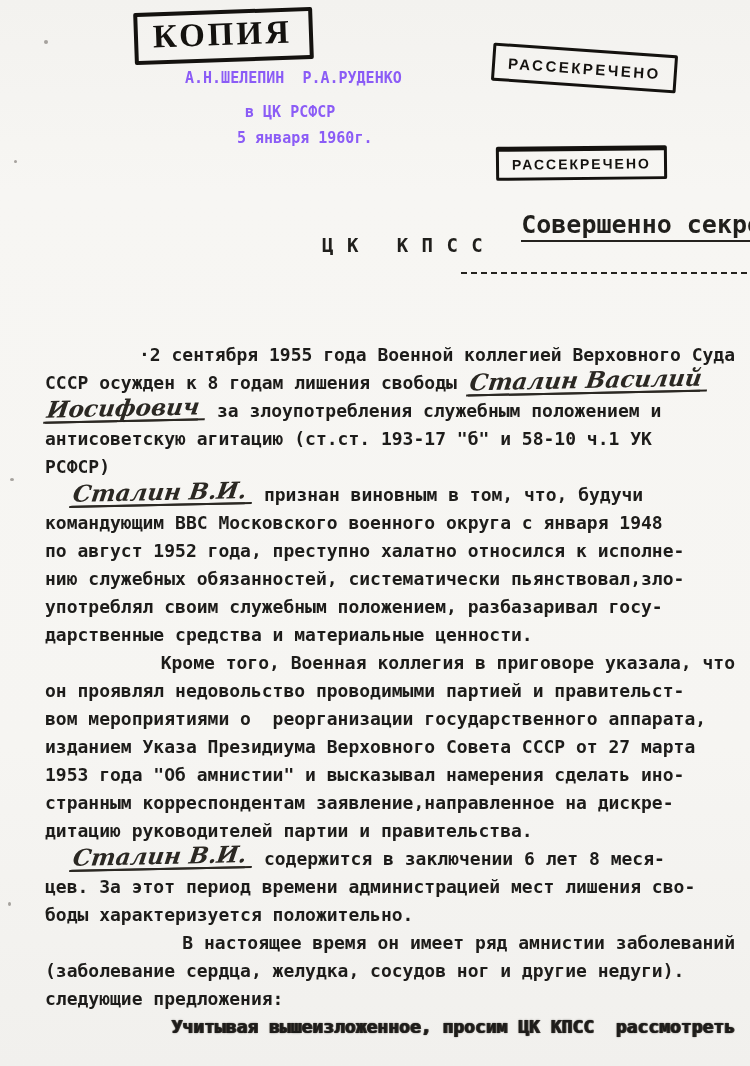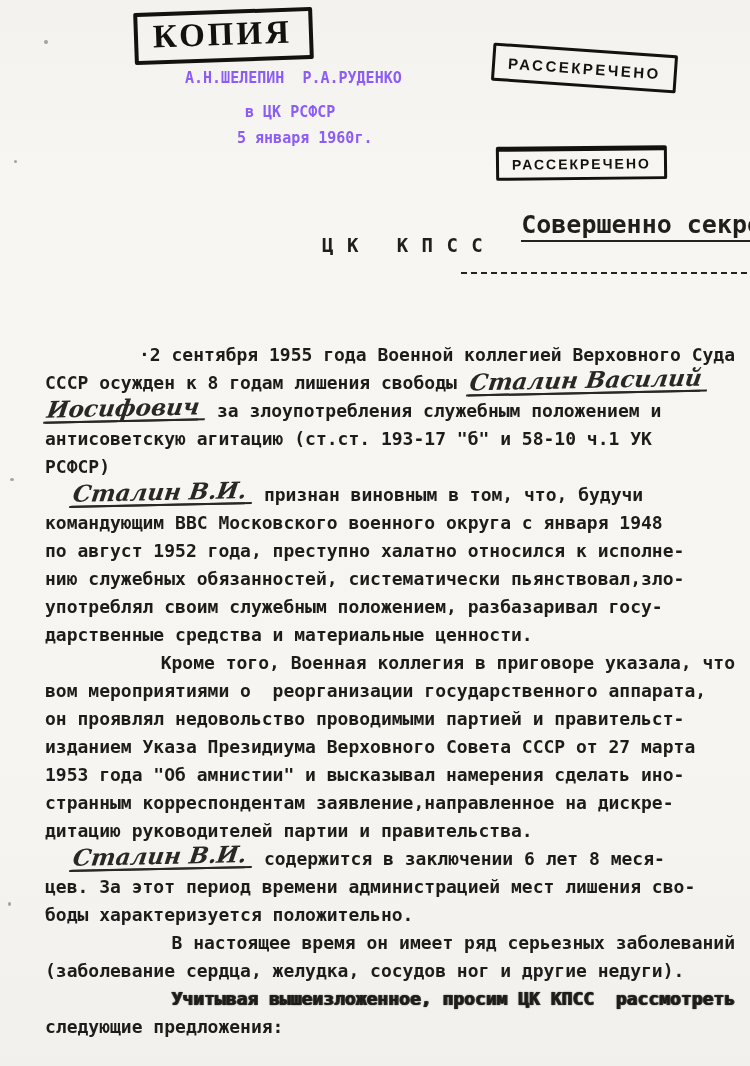--- a/index.html
+++ b/index.html
@@ -125,39 +125,39 @@
       <div class="paragraph">
         <div class="line indent-narrow"><span class="seg-hand">Сталин В.И.</span><span class="seg-typed"> признан виновным в том, что, будучи</span></div>
         <div class="line"><span class="seg-typed">командующим ВВС Московского военного округа с января 1948</span></div>
         <div class="line"><span class="seg-typed">по август 1952 года, преступно халатно относился к исполне-</span></div>
         <div class="line"><span class="seg-typed">нию служебных обязанностей, систематически пьянствовал,зло-</span></div>
         <div class="line"><span class="seg-typed">употреблял своим служебным положением, разбазаривал госу-</span></div>
         <div class="line"><span class="seg-typed">дарственные средства и материальные ценности.</span></div>
       </div>
       <div class="paragraph">
         <div class="line indent-wide"><span class="seg-typed">Кроме того, Военная коллегия в приговоре указала, что</span></div>
+        <div class="line"><span class="seg-typed">он проявлял недовольство проводимыми партией и правительст-</span></div>
         <div class="line"><span class="seg-typed">вом мероприятиями о  реорганизации государственного аппарата,</span></div>
-        <div class="line"><span class="seg-typed">он проявлял недовольство проводимыми партией и правительст-</span></div>
         <div class="line"><span class="seg-typed">изданием Указа Президиума Верховного Совета СССР от 27 марта</span></div>
         <div class="line"><span class="seg-typed">1953 года "Об амнистии" и высказывал намерения сделать ино-</span></div>
         <div class="line"><span class="seg-typed">странным корреспондентам заявление,направленное на дискре-</span></div>
         <div class="line"><span class="seg-typed">дитацию руководителей партии и правительства.</span></div>
       </div>
       <div class="paragraph">
         <div class="line indent-narrow"><span class="seg-hand">Сталин В.И.</span><span class="seg-typed"> содержится в заключении 6 лет 8 меся-</span></div>
         <div class="line"><span class="seg-typed">цев. За этот период времени администрацией мест лишения сво-</span></div>
         <div class="line"><span class="seg-typed">боды характеризуется положительно.</span></div>
       </div>
       <div class="paragraph">
-        <div class="line indent-wide"><span class="seg-typed">В настоящее время он имеет ряд серьезных заболеваний</span></div>
+        <div class="line indent-wide"><span class="seg-typed">В настоящее время он имеет ряд амнистии заболеваний</span></div>
         <div class="line"><span class="seg-typed">(заболевание сердца, желудка, сосудов ног и другие недуги).</span></div>
       </div>
       <div class="paragraph">
+        <div class="line"><span class="seg-typed">следующие предложения:</span></div>
         <div class="line indent-wide"><span class="seg-smudged">Учитывая вышеизложенное, просим ЦК КПСС  рассмотреть</span></div>
-        <div class="line"><span class="seg-typed">следующие предложения:</span></div>
       </div>
     </div>
 
   <div class="speck s1"></div>
   <div class="speck s2"></div>
   <div class="speck s3"></div>
   <div class="speck s4"></div>
 
 </div>
 

